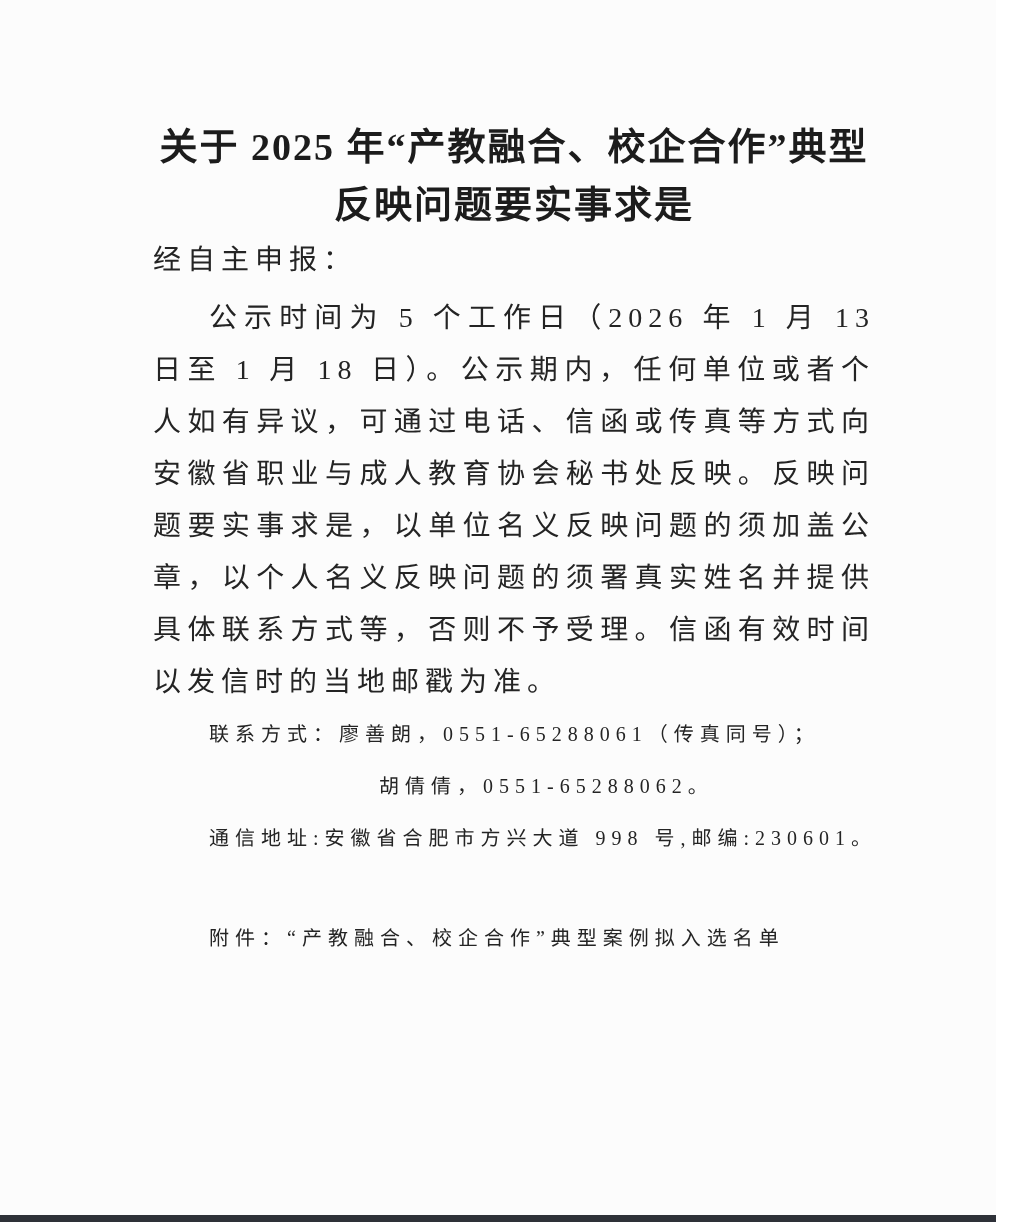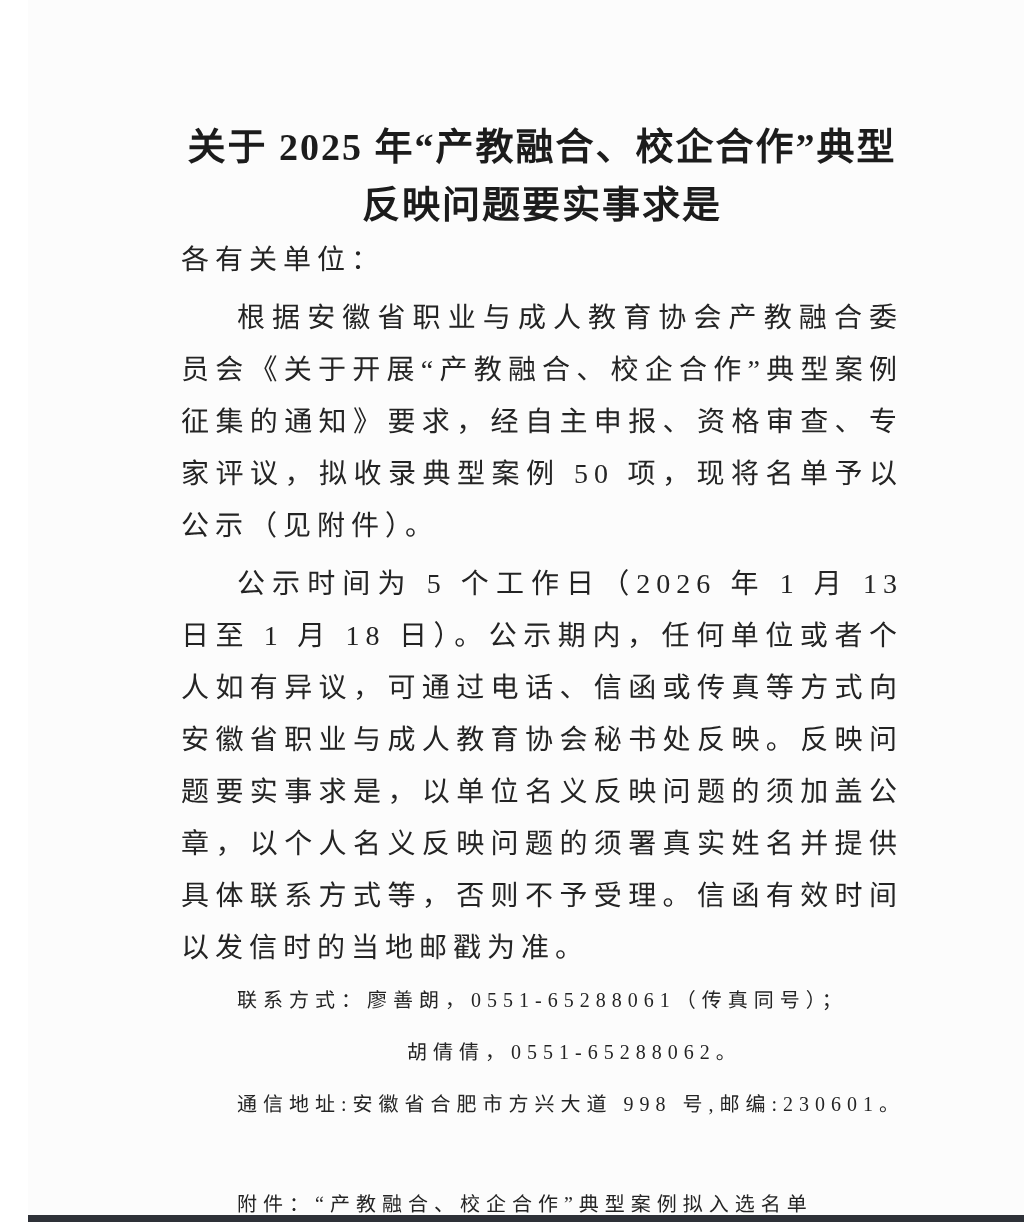--- a/index.html
+++ b/index.html
@@ -10,21 +10,20 @@
     background: #ffffff;
     font-family: "Liberation Serif", "DejaVu Serif", serif;
   }
   .page {
     position: relative;
     width: 996px;
     height: 1222px;
     background: #fcfcfc;
     color: #242424;
     overflow: hidden;
-    margin-left: 28px;
   }
   .content {
     position: absolute;
     left: 153px;
     top: 0;
     width: 722px;
   }
   .title {
     margin: 118px 0 0 0;
     text-align: center;
@@ -88,23 +87,22 @@
 <body>
 
 <div class="page">
   <div class="content">
 
     <h1 class="title">
       <span>关于 2025 年“产教融合、校企合作”典型</span><br>
       <span>反映问题要实事求是</span>
     </h1>
 
-    <p class="greeting">各有关单位：</p>
+    <p class="greeting">经自主申报：</p>
 
-    <p class="para">根据安徽省职业与成人教育协会产教融合委员会《关于开展“产教融合、校企合作”典型案例征集的通知》要求，经自主申报、资格审查、专家评议，拟收录典型案例 50 项，现将名单予以公示（见附件）。</p>
 
     <p class="para">公示时间为 5 个工作日（2026 年 1 月 13 日至 1 月 18 日）。公示期内，任何单位或者个人如有异议，可通过电话、信函或传真等方式向安徽省职业与成人教育协会秘书处反映。反映问题要实事求是，以单位名义反映问题的须加盖公章，以个人名义反映问题的须署真实姓名并提供具体联系方式等，否则不予受理。信函有效时间以发信时的当地邮戳为准。</p>
 
     <p class="contact-line1">联系方式：廖善朗，0551-65288061（传真同号）；</p>
     <p class="contact-line2">胡倩倩，0551-65288062。</p>
 
     <p class="address-line">通信地址:安徽省合肥市方兴大道 998 号,邮编:230601。</p>
 
     <p class="attachment-line">附件：“产教融合、校企合作”典型案例拟入选名单</p>
 

